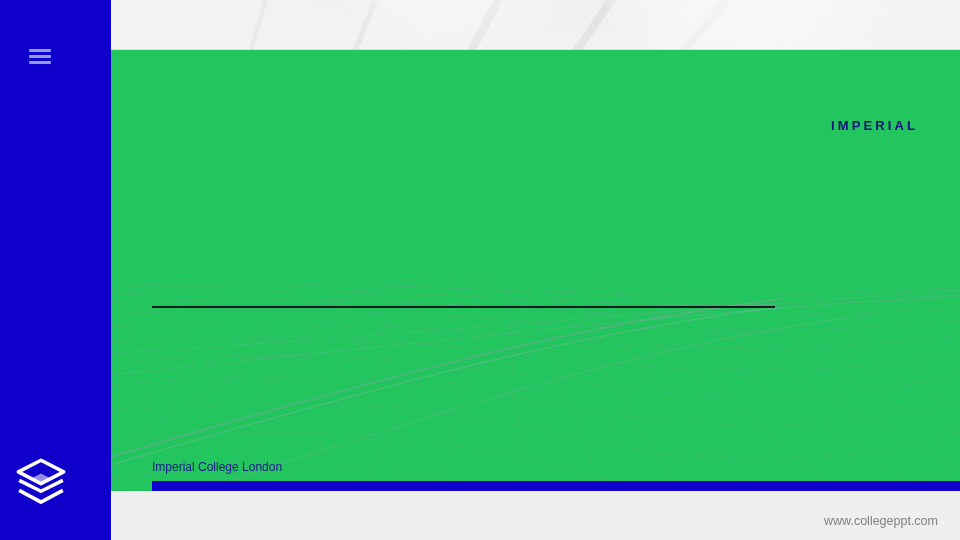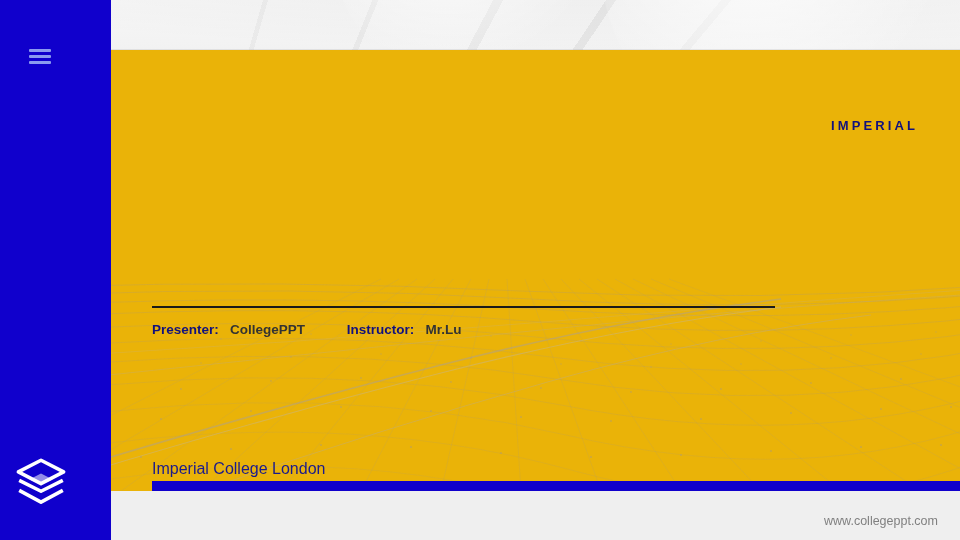--- a/index.html
+++ b/index.html
@@ -83,21 +83,21 @@
     left: 14px; bottom: 32px;
     width: 54px; height: 52px;
     cursor: pointer;
   }
 
   
   .slide {
     position: absolute;
     left: 81px; top: 50px;
     width: 879px; height: 441px;
-    background: #eab308;
+    background: #22c55e;
     overflow: hidden;
     z-index: 4;
   }
 
   
   .mesh {
     position: absolute;
     left: 0; bottom: 0;
     width: 879px; height: 230px;
     opacity: .75;
@@ -144,21 +144,21 @@
   }
   .slide-meta .val {
     font-weight: bold;
     color: #333333;
   }
   .slide-meta .gap { display: inline-block; width: 34px; }
 
   .slide-footer {
     position: absolute;
     left: 71px; top: 410px;
-    font-size: 16px;
+    font-size: 12px;
     color: #1a1a8c;
     white-space: nowrap;
   }
 
   .slide-bluebar {
     position: absolute;
     left: 71px; bottom: 0;
     width: 808px; height: 10px;
     background: #1000cc;
   }
@@ -312,29 +312,20 @@
           <circle cx="855" cy="71" r=".7"></circle>
         </g>
       </g>
     </svg>
 
     <div class="slide-brand">IMPERIAL</div>
 
 
     <div class="slide-rule"></div>
 
-    <div class="slide-meta">
-      <span class="lbl">Presenter:</span>
-      <span>&nbsp;</span>
-      <span class="val">CollegePPT</span>
-      <span class="gap"></span>
-      <span class="lbl">Instructor:</span>
-      <span>&nbsp;</span>
-      <span class="val">Mr.Lu</span>
-    </div>
 
     <div class="slide-footer">Imperial College London</div>
 
     <div class="slide-bluebar"></div>
 
   </div>
 
   <div class="watermark">www.collegeppt.com</div>
 
 </div>

